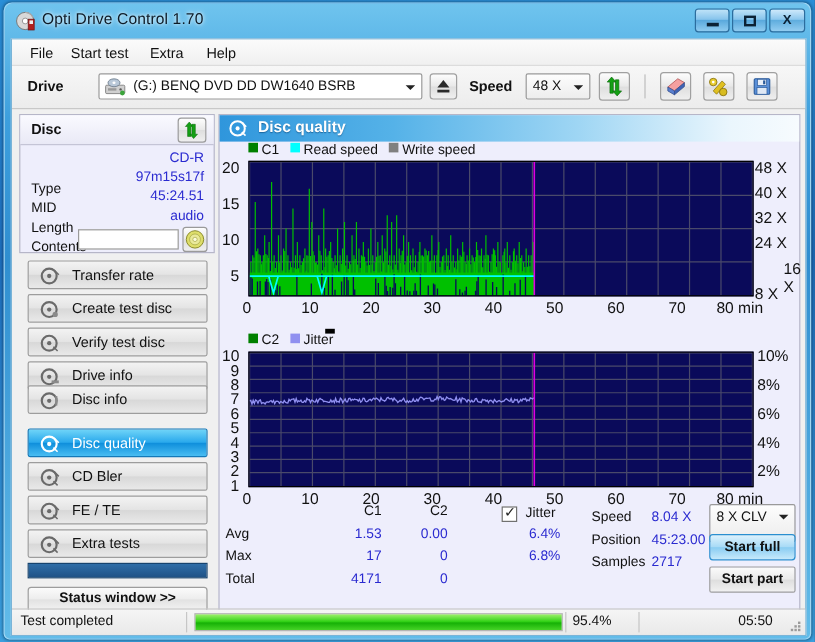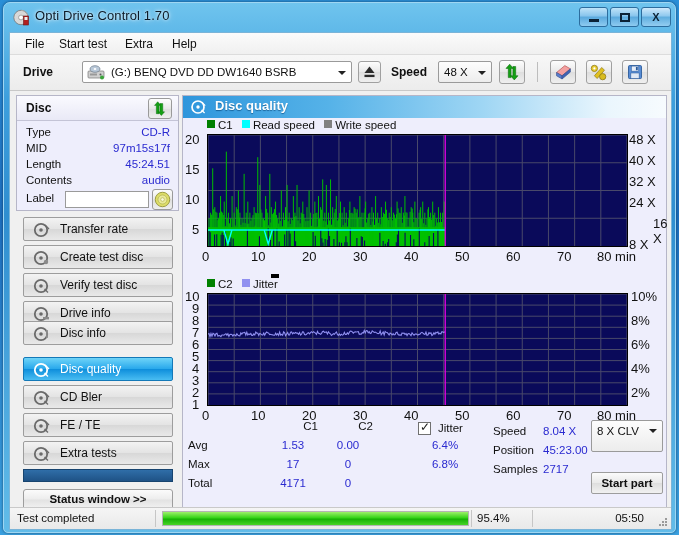--- a/index.html
+++ b/index.html
@@ -125,21 +125,21 @@
   }
   #disc-header {
     position:absolute; left:0; top:0; width:161px; height:25px;
     background: linear-gradient(180deg,#fafaff 0%,#e9e9f6 100%);
     border-bottom:1px solid #c4c4d6;
   }
   #disc-title { position:absolute; left:9px; top:5px; font-size:12px; font-weight:bold; color:#111; }
   #disc-refresh { position:absolute; left:131px; top:2px; width:24px; height:21px;
     border:1px solid #9a9a9a; border-radius:3px;
     background: linear-gradient(180deg,#fdfdfd 0%,#e8e8e8 50%,#dedede 51%,#efefef 100%); cursor:pointer;}
-  .dfield-lbl { position:absolute; left:9px; font-size:11.5px; color:#111; }
+  .dfield-lbl { position:absolute; left:9px; font-size:11.5px; color:#111;margin-top:26px; }
   .dfield-val { position:absolute; right:8px; font-size:11.5px; color:#2a2ad0; }
   #label-input {
     position:absolute; left:48px; top:95px; width:84px; height:17px;
     background:#fff; border:1px solid #9a9a9a;
   }
   #label-disc-btn {
     position:absolute; left:135px; top:93px; width:21px; height:21px;
     border:1px solid #9a9a9a; border-radius:3px;
     background: linear-gradient(180deg,#fdfdfd 0%,#e8e8e8 50%,#dedede 51%,#efefef 100%); cursor:pointer;
   }
@@ -194,21 +194,21 @@
   .legend { position:absolute; font-size:11.5px; color:#111; white-space:nowrap; }
   .lsw { display:inline-block; width:8px; height:8px; margin-right:3px; vertical-align:1px;}
 
   
   .chart-wrap { position:absolute; }
   .plot { position:absolute; background:#0a0a5a; border:1px solid #000; }
   .axlabel { position:absolute; font-size:13px; color:#111; }
 
   
   .stat { position:absolute; font-size:11.5px; color:#111; }
-  .statv { position:absolute; font-size:11.5px; color:#2a2ad0; text-align:center; }
+  .statv { position:absolute; font-size:11.5px; color:#2a2ad0; text-align:right; }
   #jitter-chk {
     position:absolute; left:235px; top:2px; width:13px; height:13px;
     background:#fff; border:1px solid #707070;
   }
   #jitter-chk::after {
     content:"✓"; position:absolute; left:1px; top:-3px; font-size:12px; color:#222;
   }
   #clv-combo {
     position:absolute; left:408px; top:0px; width:72px; height:32px;
     background: linear-gradient(180deg,#fdfdfd 0%,#ececec 100%);
@@ -933,20 +933,21 @@
         <div class="statv" style="left:360px; top:5px; width:65px; text-align:left;">8.04 X</div>
         <div class="stat" style="left:310px; top:24px;">Position</div>
         <div class="statv" style="left:360px; top:24px; width:65px; text-align:left;">45:23.00</div>
         <div class="stat" style="left:310px; top:43px;">Samples</div>
         <div class="statv" style="left:360px; top:43px; width:65px; text-align:left;">2717</div>
 
         <div id="clv-combo">
           <span class="ctext">8 X CLV</span>
           <span class="combo-arrow" style="top:8px;"></span>
         </div>
+        <div id="start-full">Start full</div>
         <div id="start-part">Start part</div>
       </div>
     </div>
 
     <div id="statusbar">
       <div id="status-text">Test completed</div>
       <div class="sb-sep" style="left:145px"></div>
       <div id="progress-outer">
         <div id="progress-fill" style="width: 100%;"></div>
       </div>

